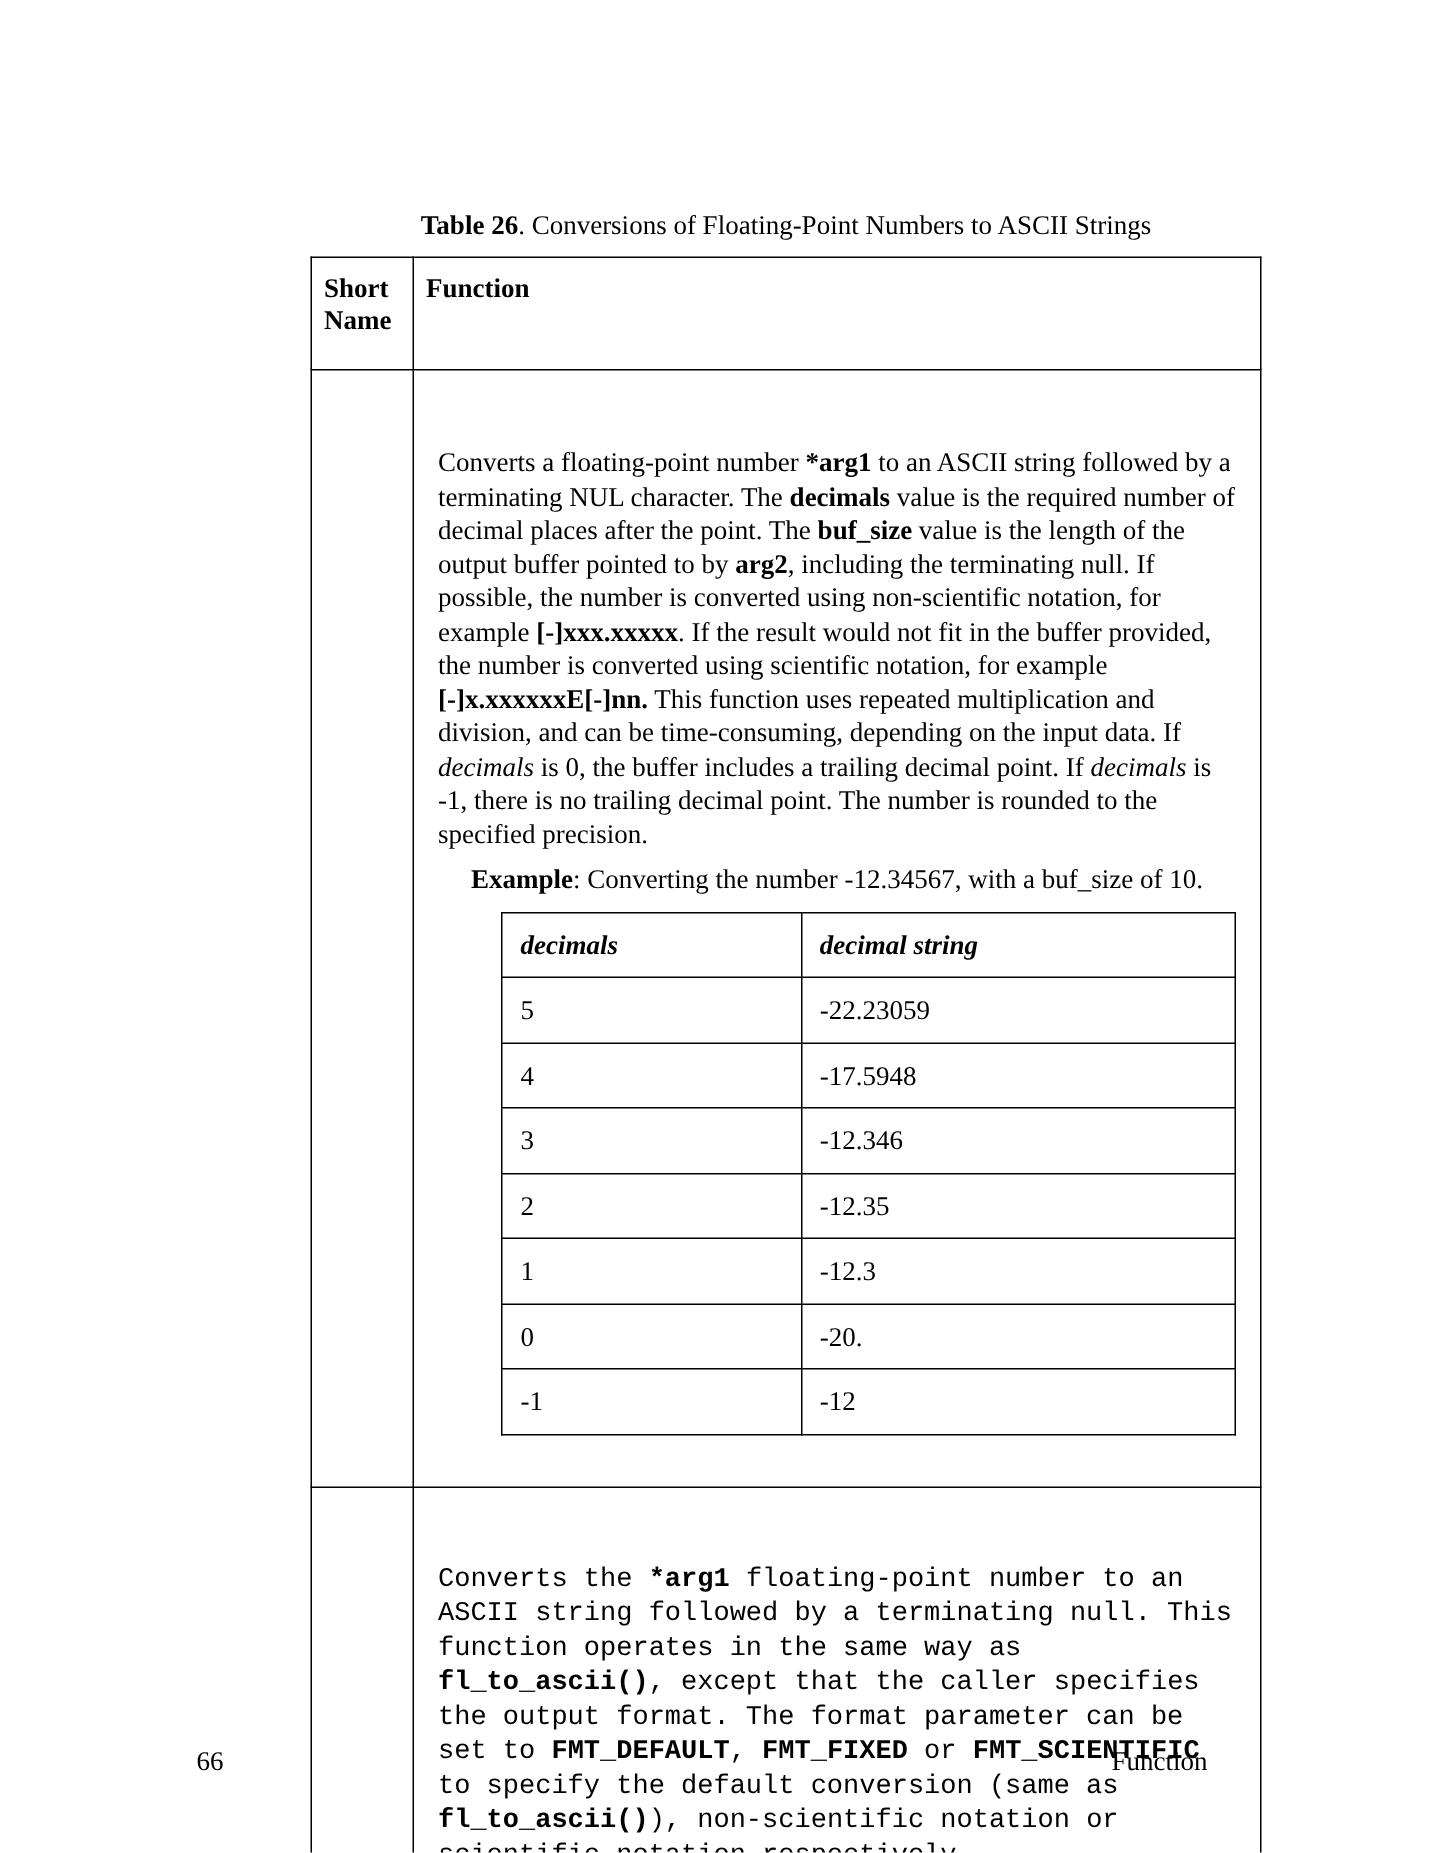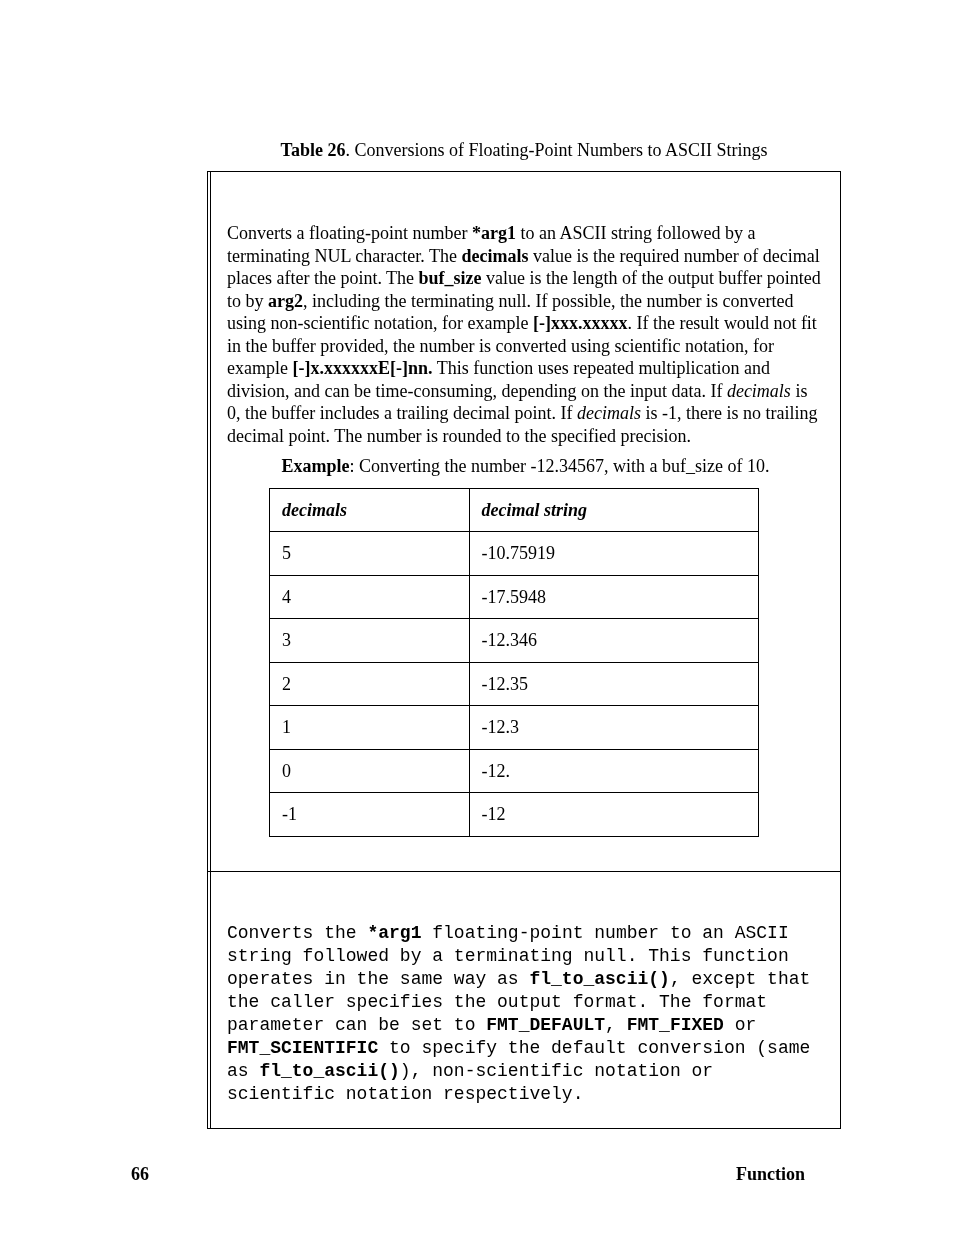--- a/index.html
+++ b/index.html
@@ -84,77 +84,80 @@
     font-weight: bold;
     font-style: italic;
   }
 
   .footer {
     position: absolute;
     left: 131px;
     right: 110px;
     bottom: 50px;
     font-size: 18px;
-    font-weight: bold;
   }
   .footer .pageno { float: left; }
   .footer .section { float: right; }
 </style>
 </head>
 <body>
 
 <div class="page">
   <div class="content">
     <div class="caption">
       <span class="bold">Table 26</span><span>. Conversions of Floating-Point Numbers to ASCII Strings</span>
     </div>
 
     <table class="outer">
       <tbody>
+        <tr>
+          <th class="shortname">Short Name</th>
+          <th class="function">Function</th>
+        </tr>
 
         <tr>
           <td class="left-empty"></td>
           <td class="fn-cell">
             <p class="para">
               <span>Converts a floating-point number </span><span class="bold">*arg1</span><span> to an ASCII string followed by a terminating NUL character.  The </span><span class="bold">decimals</span><span> value is the required number of decimal places after the point.  The </span><span class="bold">buf_size</span><span> value is the length of the output buffer pointed to by </span><span class="bold">arg2</span><span>, including the terminating null.  If possible, the number is converted using non-scientific notation, for example </span><span class="bold">[-]xxx.xxxxx</span><span>.  If the result would not fit in the buffer provided, the number is converted using scientific notation, for example </span><span class="bold">[-]x.xxxxxxE[-]nn.</span><span>  This function uses repeated multiplication and division, and can be time-consuming, depending on the input data.  If </span><span class="ital">decimals</span><span> is 0, the buffer includes a trailing decimal point.  If </span><span class="ital">decimals</span><span> is -1, there is no trailing decimal point.  The number is rounded to the specified precision.</span>
             </p>
             <p class="para example-lead">
               <span class="bold">Example</span><span>:  Converting the number -12.34567, with a buf_size of 10.</span>
             </p>
 
             <div class="inner-wrap">
               <table class="inner">
                 <tbody>
                     <tr>
                   <th>decimals</th>
                   <th>decimal string</th>
                 </tr>
                 <tr>
                       <td>5</td>
-                      <td>-10.75919</td>
+                      <td>-22.23059</td>
                     </tr>
                 <tr>
                       <td>4</td>
                       <td>-17.5948</td>
                     </tr>
                 <tr>
                       <td>3</td>
                       <td>-12.346</td>
                     </tr>
                 <tr>
                       <td>2</td>
                       <td>-12.35</td>
                     </tr>
                 <tr>
                       <td>1</td>
                       <td>-12.3</td>
                     </tr>
                 <tr>
                       <td>0</td>
-                      <td>-12.</td>
+                      <td>-20.</td>
                     </tr>
                 <tr>
                       <td>-1</td>
                       <td>-12</td>
                     </tr>
               </tbody>
                 </table>
             </div>
           </td>
         </tr>

